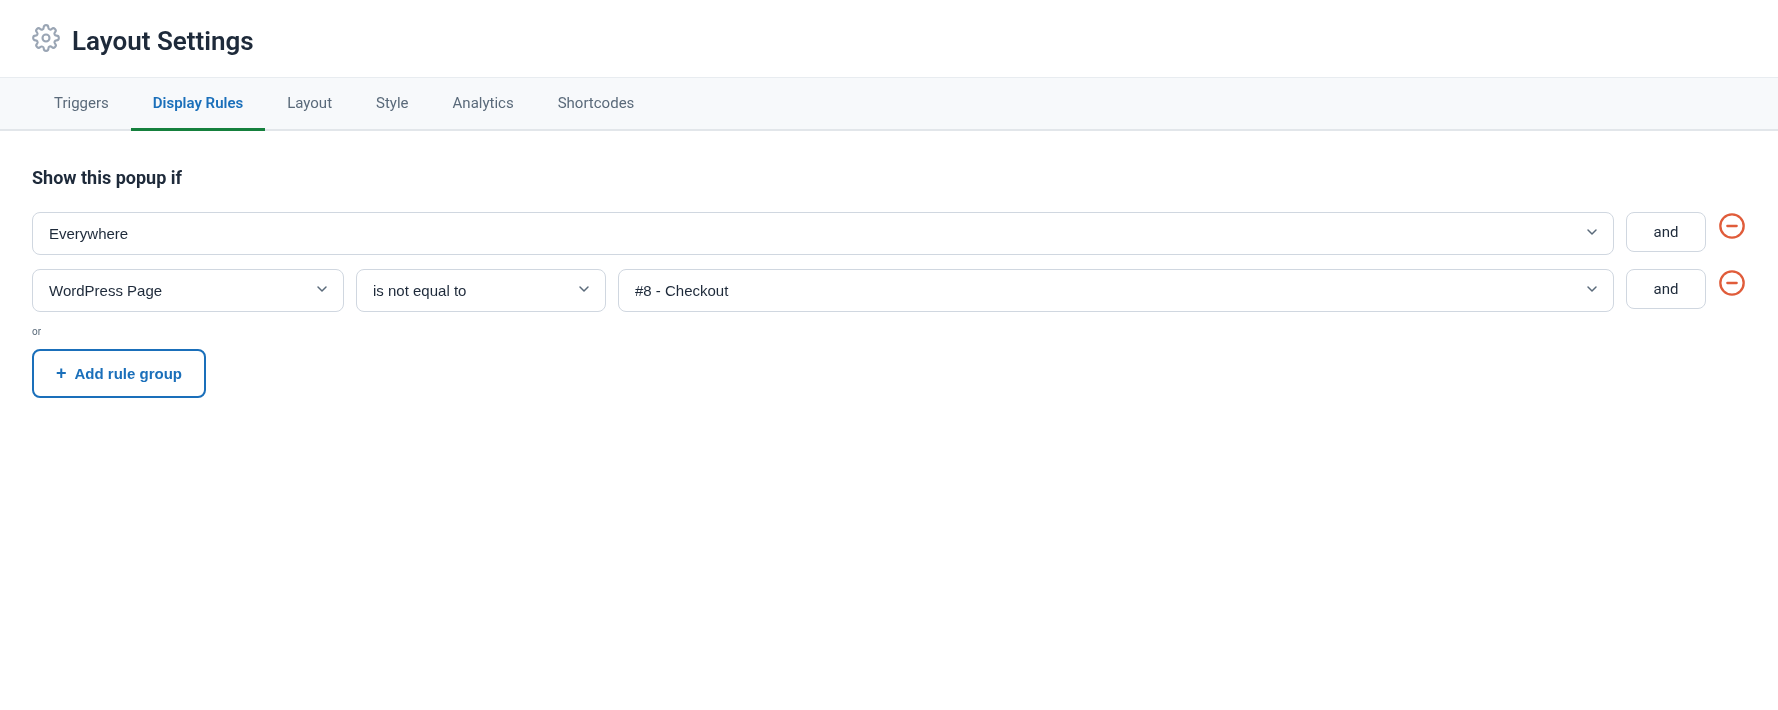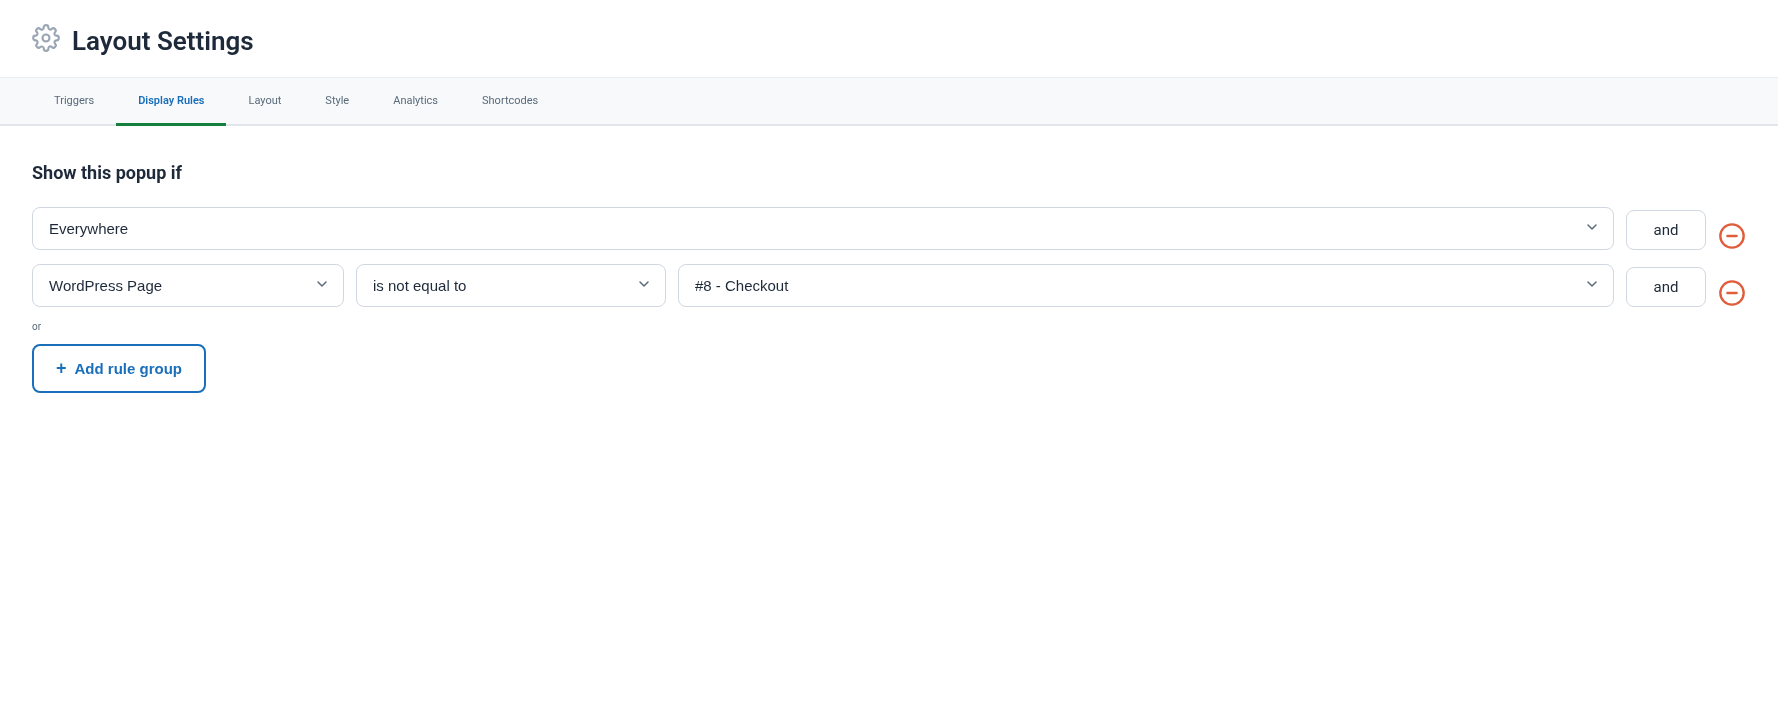--- a/index.html
+++ b/index.html
@@ -49,21 +49,21 @@
       background: #f7f9fb;
       border-bottom: 2px solid #e2e6ea;
       padding: 0 32px;
       display: flex;
       align-items: flex-end;
       gap: 0;
     }
 
     .tab-item {
       padding: 16px 22px;
-      font-size: 11px;
+      font-size: 15px;
       color: #5a6a7a;
       cursor: pointer;
       border-bottom: 3px solid transparent;
       margin-bottom: -2px;
       white-space: nowrap;
       user-select: none;
     }
 
     .tab-item.active {
       color: #1a6fba;
@@ -87,21 +87,21 @@
     
     .rule-group {
       display: flex;
       flex-direction: column;
       gap: 14px;
       margin-bottom: 14px;
     }
 
     .rule-row {
       display: flex;
-      align-items: flex-end;
+      align-items: flex-start;
       gap: 12px;
     }
 
     
     .dropdown-select {
       appearance: none;
       -webkit-appearance: none;
       background: #fff;
       border: 1.5px solid #d0d7e0;
       border-radius: 8px;
@@ -139,21 +139,21 @@
     .dropdown-medium {
       width: 312px;
       flex-shrink: 0;
     }
 
     .dropdown-medium .dropdown-select {
       width: 100%;
     }
 
     .dropdown-small {
-      width: 310px;
+      width: 250px;
       flex-shrink: 0;
     }
 
     .dropdown-small .dropdown-select {
       width: 100%;
     }
 
     
     .and-btn {
       background: #fff;

